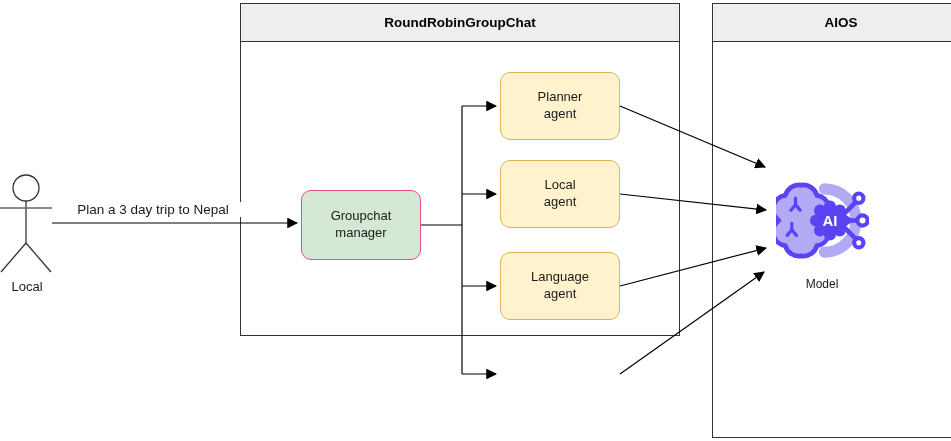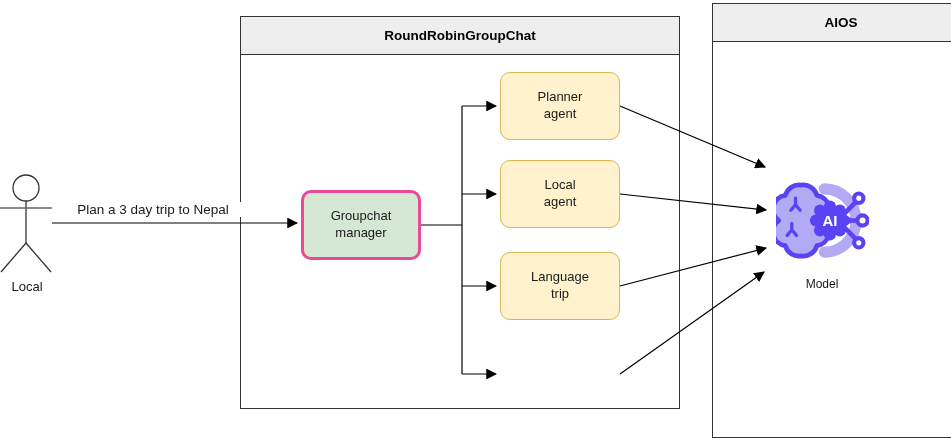--- a/index.html
+++ b/index.html
@@ -4,30 +4,30 @@
 <style>
   html,body{margin:0;padding:0;background:#ffffff;}
   body{font-family:"Liberation Sans","DejaVu Sans",sans-serif;color:#1a1a1a;}
   #canvas{position:relative;width:951px;height:441px;background:#ffffff;overflow:hidden;}
 
   
   .container{position:absolute;border:1px solid #333333;background:transparent;box-sizing:border-box;}
   .container .header{height:37px;background:#eeeeee;border-bottom:1px solid #333333;
     display:flex;align-items:center;justify-content:center;
     font-weight:bold;font-size:13.5px;color:#000;}
-  #rr-container{left:240px;top:16px;width:440px;height:393px;}
+  #rr-container{left:240px;top:3px;width:440px;height:333px;}
   #aios-container{left:712px;top:3px;width:258px;height:435px;}
 
   
   .node{position:absolute;box-sizing:border-box;border-radius:10px;
     display:flex;align-items:center;justify-content:center;text-align:center;
     font-size:13px;line-height:1.3;}
   .node .lbl{display:block;}
   #manager-node{left:301px;top:190px;width:120px;height:70px;
-    background:#d5e8d4;border:3px solid #ec4899;}
+    background:#d5e8d4;border:1px solid #ec4899;}
   #manager-node .lbl{max-width:80px;}
   .agent{left:500px;width:120px;height:68px;background:#fff2cc;border:1px solid #d6b656;}
   #agent-0{top:72px;}  #agent-0 .lbl{max-width:62px;}
   #agent-1{top:160px;} #agent-1 .lbl{max-width:48px;}
   #agent-2{top:252px;} #agent-2 .lbl{max-width:75px;}
   #agent-3{top:340px;} #agent-3 .lbl{max-width:108px;}
 
   
   .free-label{position:absolute;font-size:13px;text-align:center;}
   #user-label{left:0px;top:279px;width:54px;}
@@ -93,21 +93,21 @@
     <span class="lbl">Groupchat manager</span>
   </div>
 
   <div class="node agent" id="agent-1">
     <span class="lbl">Local agent</span>
   </div>
   <div class="node agent" id="agent-0">
     <span class="lbl">Planner agent</span>
   </div>
   <div class="node agent" id="agent-2">
-    <span class="lbl">Language trip</span>
+    <span class="lbl">Language agent</span>
   </div>
 
   <svg id="model-icon" viewBox="0 0 100 100">
 
     <path d="M52,16 A33,33 0 0 1 52,84" fill="none" stroke="#b3aaf6" stroke-width="12" stroke-linecap="round"></path>
 
     <g>
       <path d="M27,12 A15,15 0 0 1 44,23 A15,15 0 0 1 51,50 A15,15 0 0 1 44,77
                A15,15 0 0 1 27,88 A15,15 0 0 1 10,77 A15,15 0 0 1 3,50
                A15,15 0 0 1 10,23 A15,15 0 0 1 27,12 Z" fill="#b3aaf6" stroke="#5a43f3" stroke-width="5" stroke-linejoin="round"></path>

